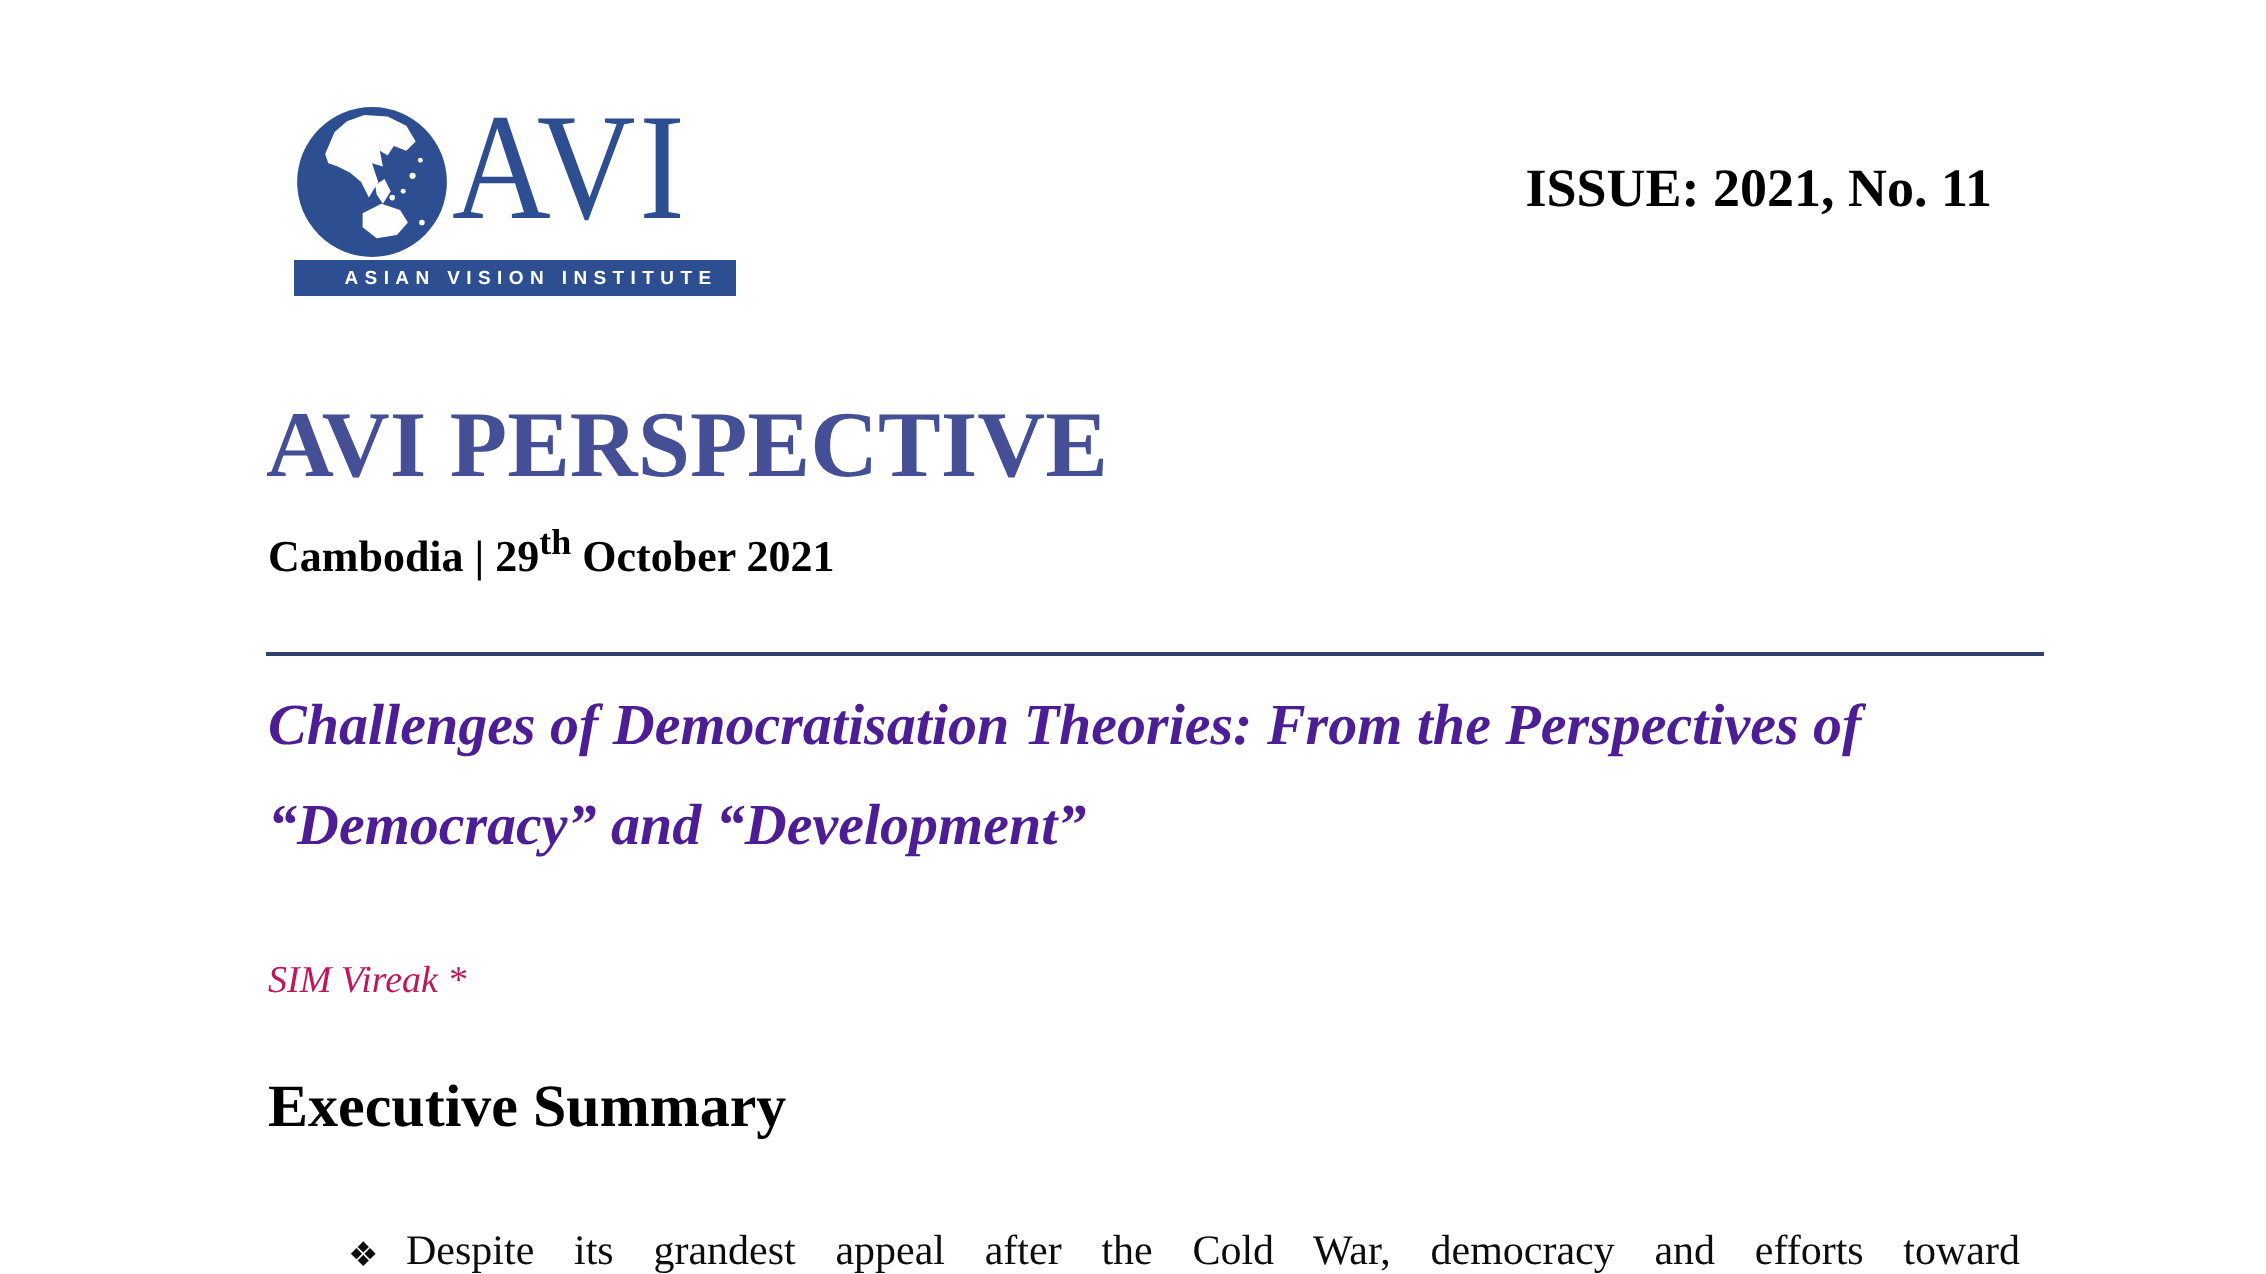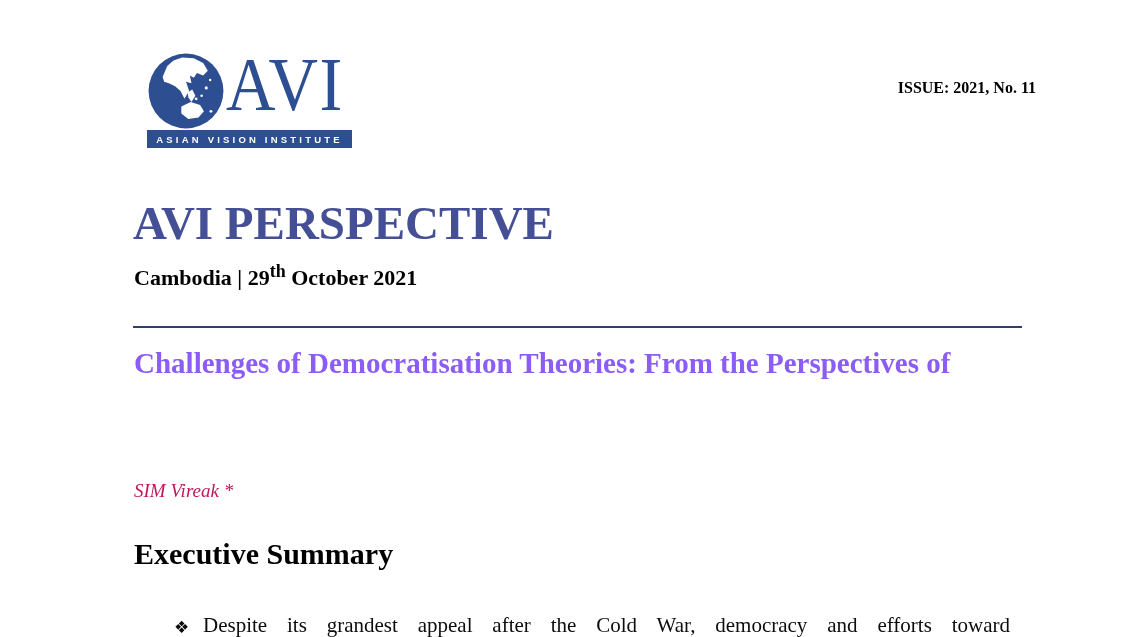--- a/index.html
+++ b/index.html
@@ -24,27 +24,28 @@
     white-space: nowrap;
   }
   .logo-banner {
     left: 147px; top: 130px; width: 205px; height: 18px;
     background: var(--logo_blue, #2d4e90);
     color: #ffffff;
     font-family: "Liberation Sans", sans-serif;
     font-size: 9.5px; font-weight: bold; letter-spacing: 3.2px;
     display: flex; align-items: center; justify-content: center;
     white-space: nowrap;
+    padding-left: 16px;
   }
 
   
   .issue {
-    left: 740px; top: 79px; width: 296px;
+    left: 700px; top: 79px; width: 296px;
     text-align: right;
-    font-size: 16px; font-weight: bold; color: #000000;
+    font-size: 27px; font-weight: bold; color: #000000;
     white-space: nowrap;
   }
 
   
   .masthead {
     left: 133px; top: 200px; margin: 0;
     font-size: 47px; line-height: 1; font-weight: bold;
     color: var(--masthead_blue, #454f96);
     white-space: nowrap;
   }
@@ -58,21 +59,22 @@
   .rule {
     left: 133px; top: 326px; width: 889px; height: 2px;
     background: var(--rule_color, #303f6e);
     border: none; margin: 0;
   }
 
   
   .article-title {
     left: 134px; top: 338px; width: 900px; margin: 0;
     font-size: 29px; font-weight: bold; line-height: 50px;
-    color: #8b5cf6;
+    color: #4c1d95;
+    font-style: italic;
   }
   .author {
     left: 134px; top: 480px;
     font-size: 19px; font-style: italic; color: #be185d;
     white-space: nowrap;
   }
   .section-heading {
     left: 134px; top: 537px; margin: 0;
     font-size: 30px; font-weight: bold; color: #000000;
     white-space: nowrap;
@@ -124,20 +126,21 @@
   <h1 class="abs masthead">AVI PERSPECTIVE</h1>
 
   <div class="abs dateline">
     <span>Cambodia | 29</span><sup>th</sup><span> October 2021</span>
   </div>
 
   <hr class="abs rule">
 
   <h2 class="abs article-title">
     <span>Challenges of Democratisation Theories: From the Perspectives of</span><br>
+    <span>“Democracy” and “Development”</span>
   </h2>
 
   <div class="abs author">SIM Vireak *</div>
 
   <h3 class="abs section-heading">Executive Summary</h3>
 
   <div>
     <span class="abs bullet-marker">❖</span>
     <div class="abs bullet-text">Despite its grandest appeal after the Cold War, democracy and efforts toward</div>
   </div>

